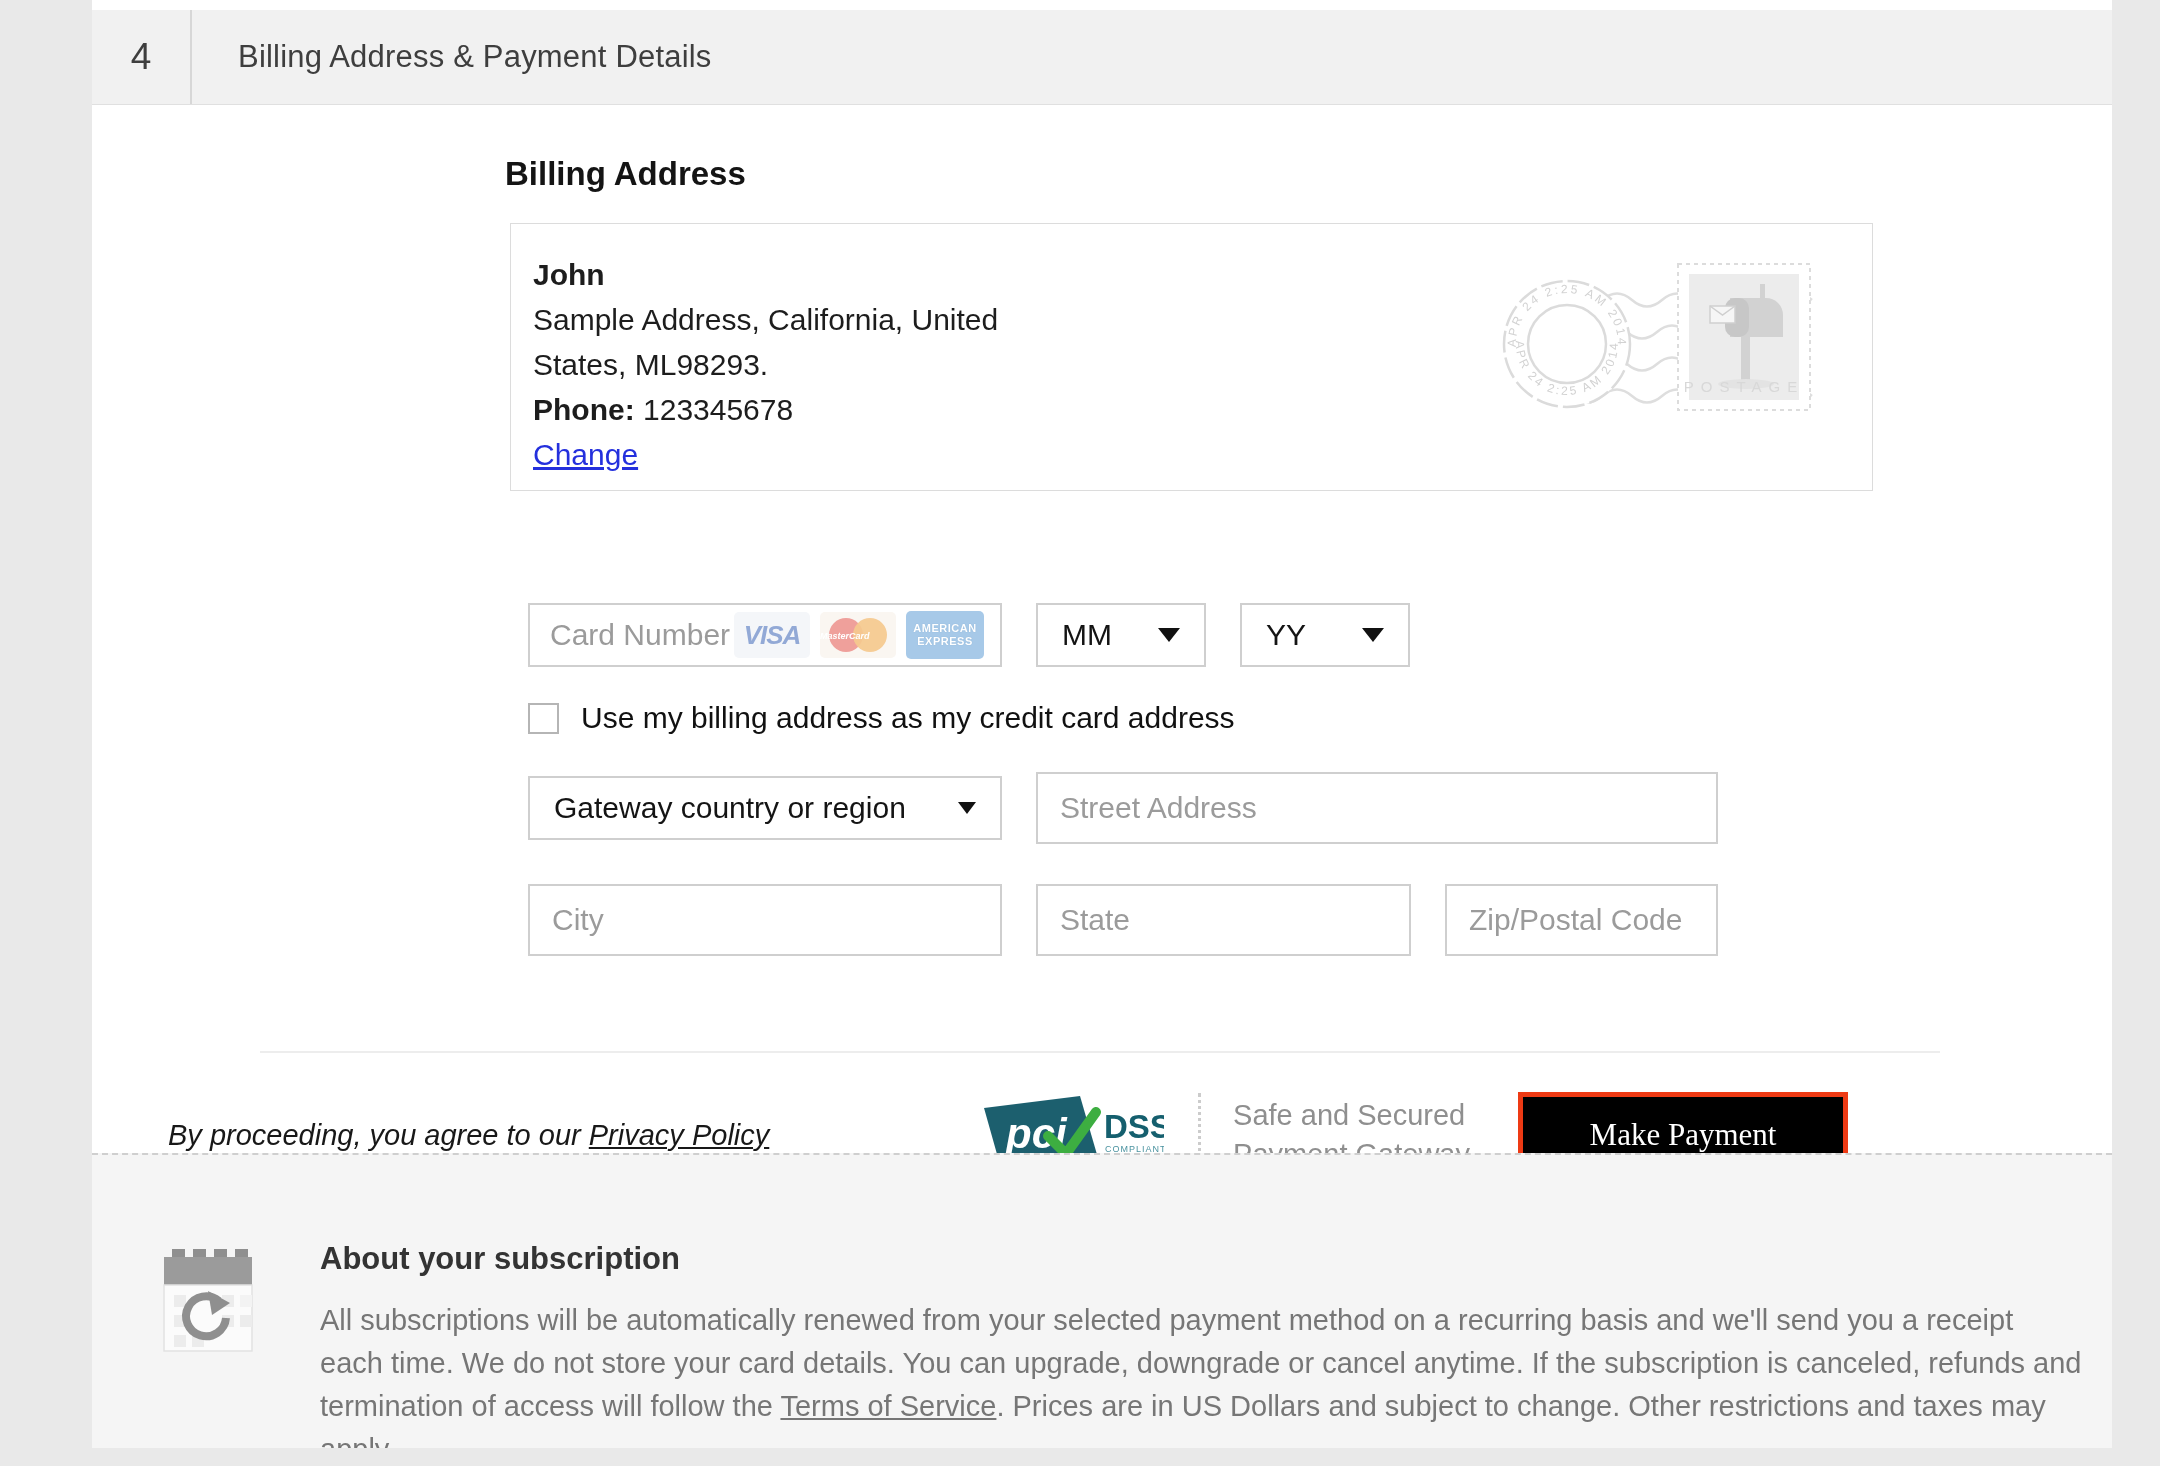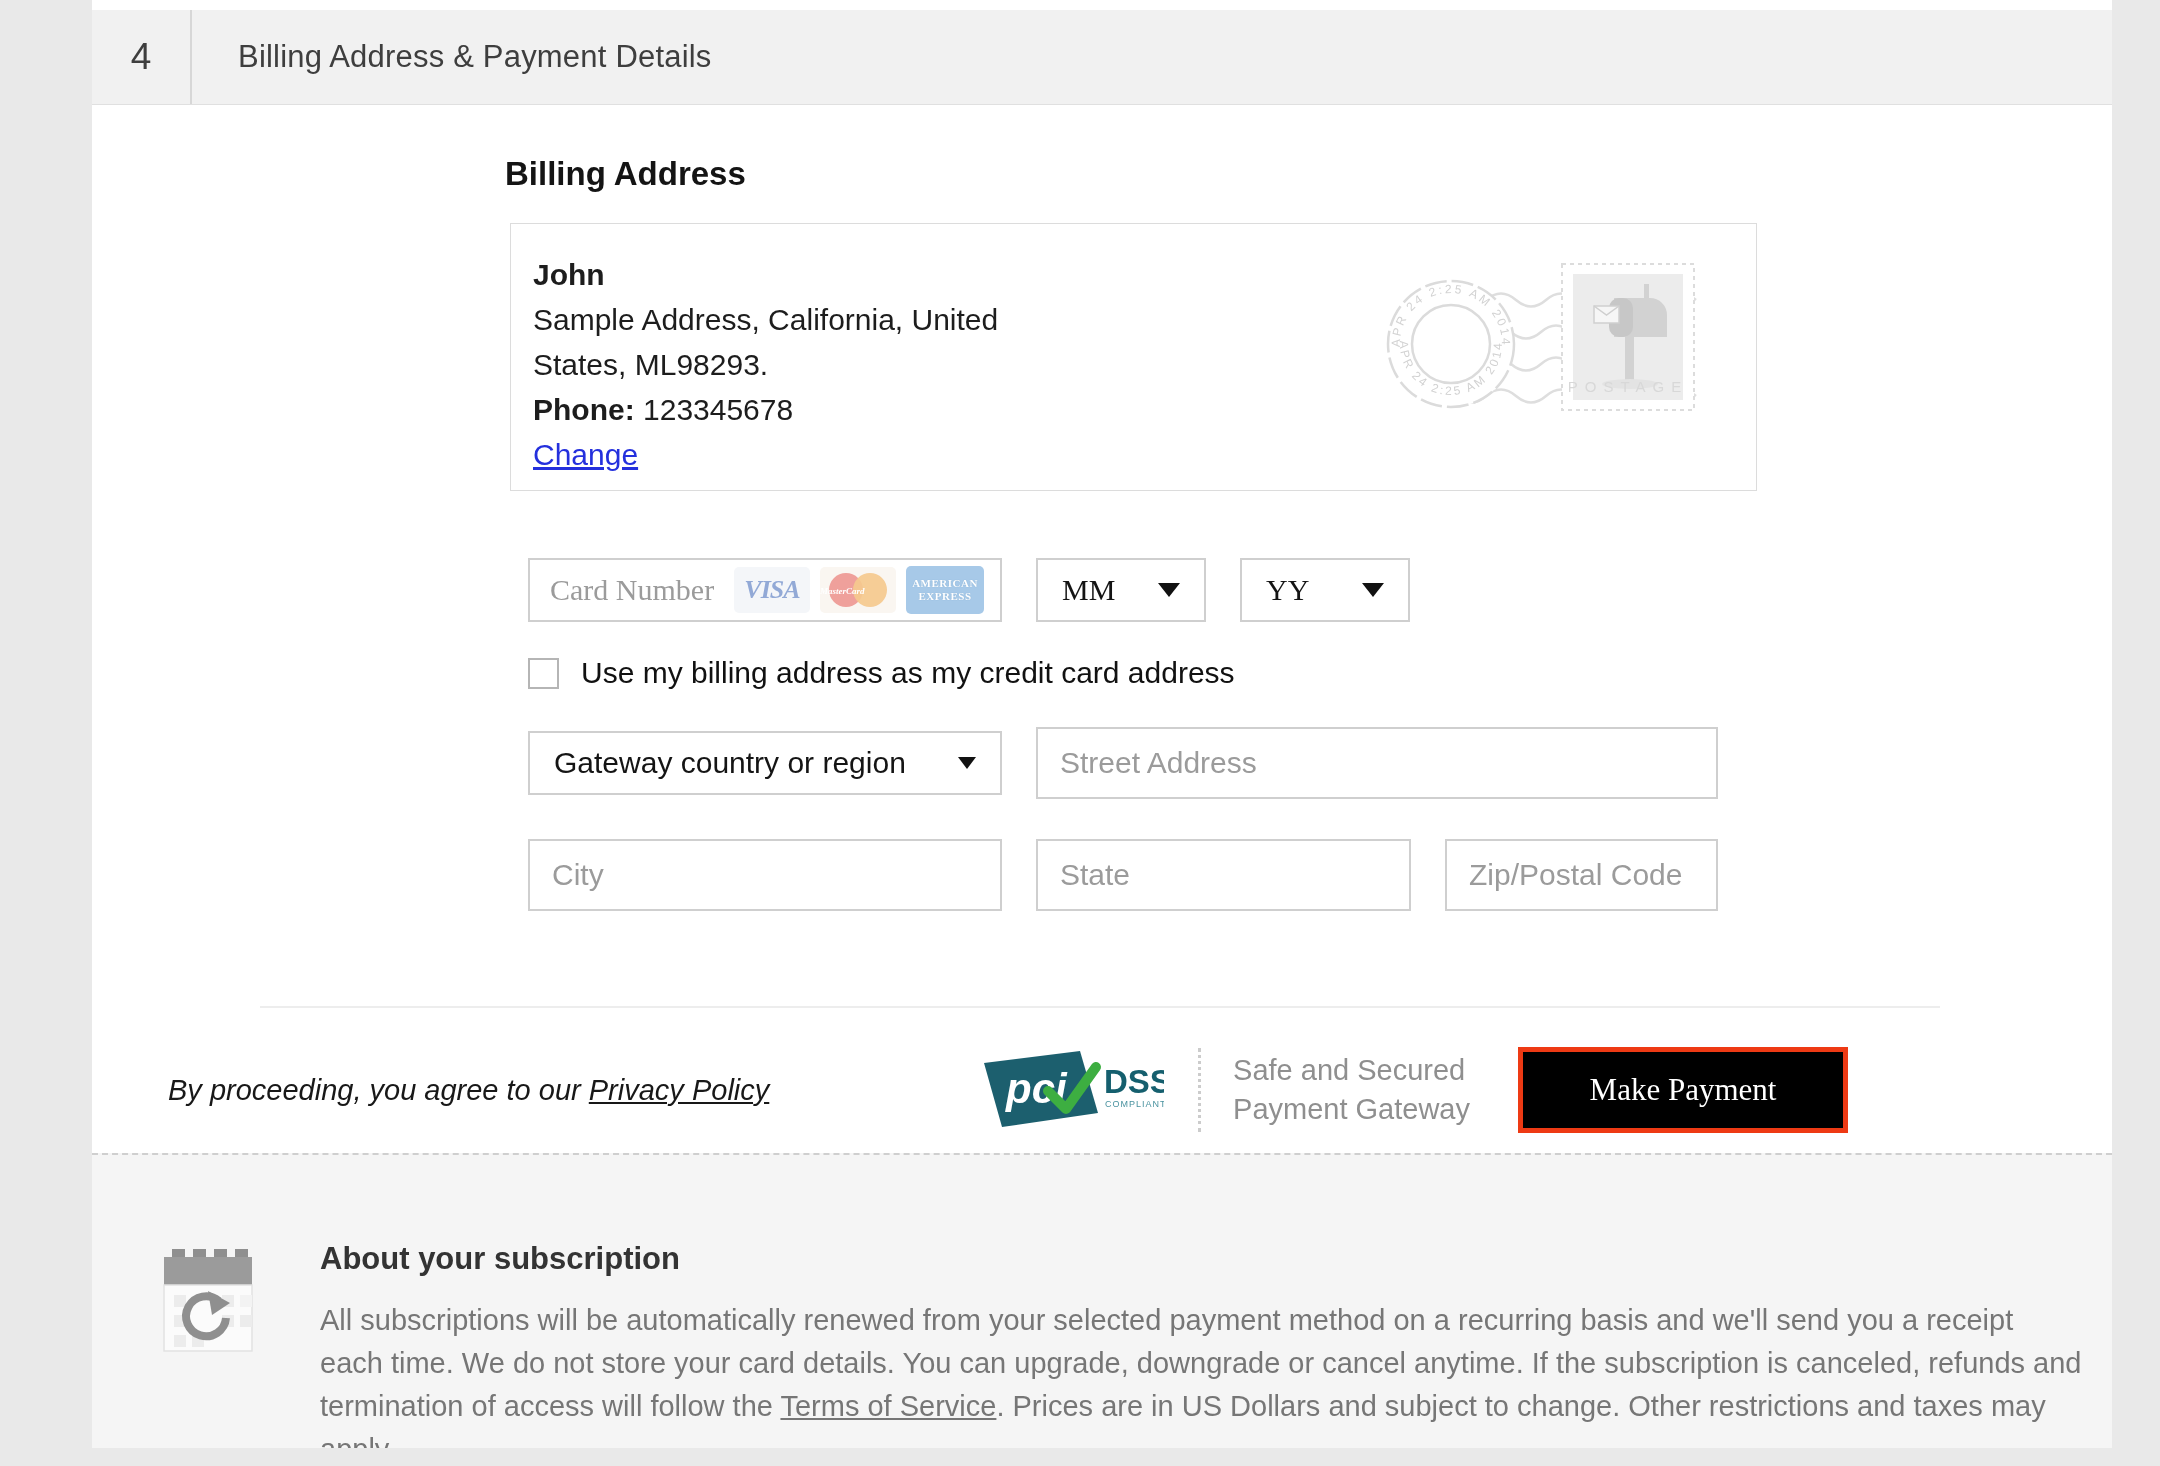--- a/index.html
+++ b/index.html
@@ -31,31 +31,31 @@
     display:flex; align-items:center; margin-left:46px;
     font-size:31px; color:#3e3e3e; font-weight:500; letter-spacing:.2px;
   }
   
   .main { height:1048px; overflow:hidden; }
   .section-heading {
     margin:50px 0 0 413px; font-size:33px; font-weight:600; color:#141414;
   }
   .address-card {
     position:relative; margin:30px 0 4px 418px;
-    width:1247px; height:268px; border:1px solid #dcdcdc; background:#fff;
+    width:1363px; height:268px; border:1px solid #dcdcdc; background:#fff;
   }
   .address-card .addr-text {
     padding:28px 0 0 22px; font-size:30px; line-height:45px; color:#1d1d1d;
   }
   .addr-name, .addr-phone-label { font-weight:600; }
   .change-link { color:#2430dd; text-decoration:underline; cursor:pointer; }
   .stamp-svg { position:absolute; right:50px; top:28px; }
   
   .form-row { display:flex; margin-left:436px; align-items:center; }
-  .row-cards { margin-top:67px;font-family:Liberation Serif, serif; }
+  .row-cards { margin-top:112px; }
   .field-box {
     height:64px; border:2px solid #cfcfcf; background:#fff;
     display:flex; align-items:center; padding:0 16px 0 20px;
   }
   .field-box input {
     border:none; outline:none; background:transparent;
     font-family:inherit; font-size:30px; color:#1f1f1f; min-width:0;
   }
   .field-box input::placeholder, input.plain-input::placeholder { color:#9b9b9b; opacity:1; }
   .card-number-box { width:474px; }

